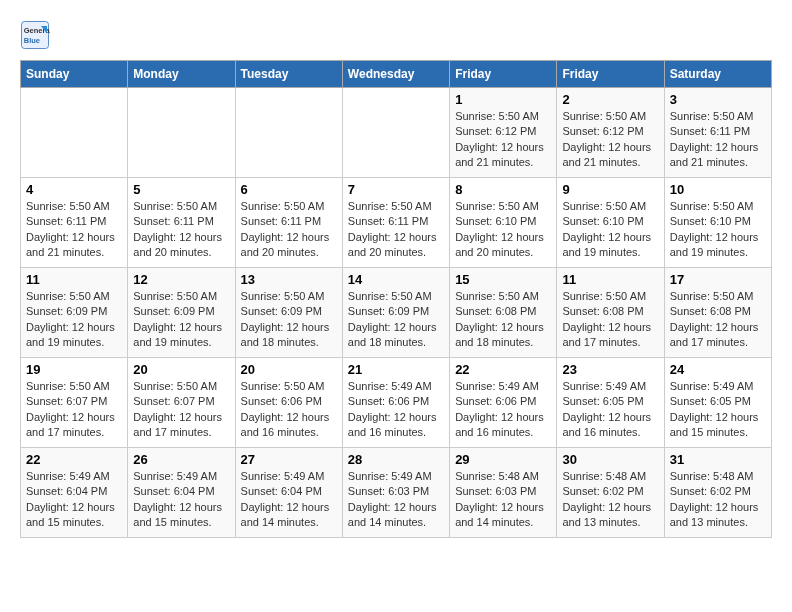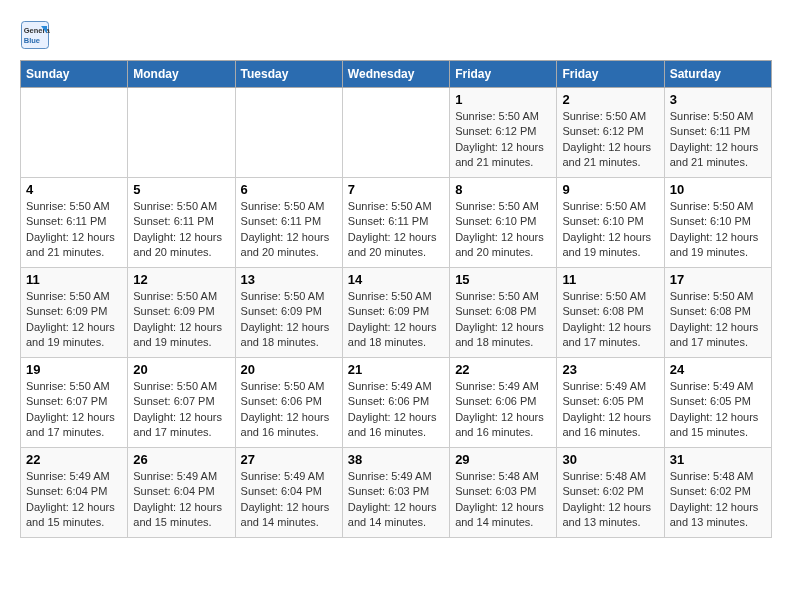--- a/index.html
+++ b/index.html
@@ -227,21 +227,21 @@
         </td>
         <td>
           <span class="day-number">26</span>
           <div class="day-info">Sunrise: 5:49 AM<br>Sunset: 6:04 PM<br>Daylight: 12 hours<br>and 15 minutes.</div>
         </td>
         <td>
           <span class="day-number">27</span>
           <div class="day-info">Sunrise: 5:49 AM<br>Sunset: 6:04 PM<br>Daylight: 12 hours<br>and 14 minutes.</div>
         </td>
         <td>
-          <span class="day-number">38</span>
+          <span class="day-number">28</span>
           <div class="day-info">Sunrise: 5:49 AM<br>Sunset: 6:03 PM<br>Daylight: 12 hours<br>and 14 minutes.</div>
         </td>
         <td>
           <span class="day-number">29</span>
           <div class="day-info">Sunrise: 5:48 AM<br>Sunset: 6:03 PM<br>Daylight: 12 hours<br>and 14 minutes.</div>
         </td>
         <td>
           <span class="day-number">30</span>
           <div class="day-info">Sunrise: 5:48 AM<br>Sunset: 6:02 PM<br>Daylight: 12 hours<br>and 13 minutes.</div>
         </td>

